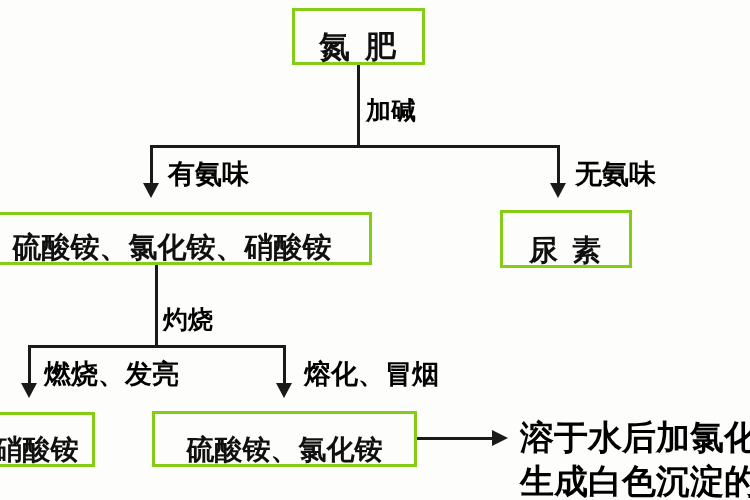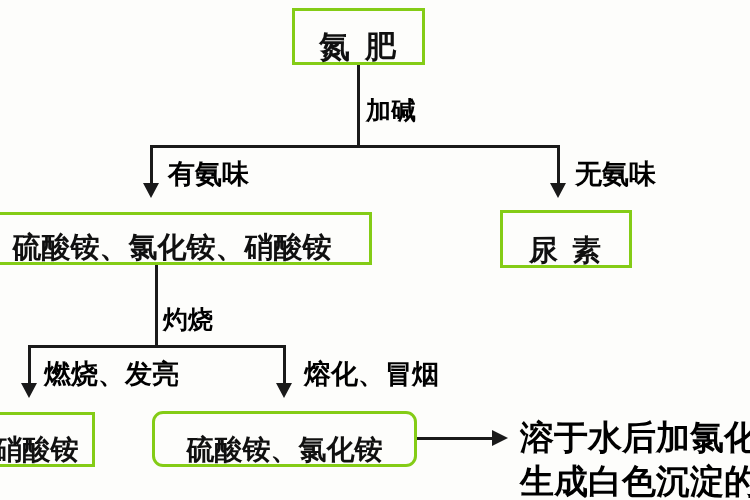--- a/index.html
+++ b/index.html
@@ -117,21 +117,21 @@
   <div class="arrow-down" style="left:276px; top:383px;"></div>
 
   <div class="label" style="left:44px; top:360px; font-size:27px;font-family:Liberation Serif, serif;">燃烧、发亮</div>
 
   <div class="label" style="left:304px; top:360px; font-size:27px;">熔化、冒烟</div>
 
   <div class="box" style="left:-22px; top:412px; width:117px; height:55px; font-size:28px;">
     <span class="box-inner">硝酸铵</span>
   </div>
 
-  <div class="box" style="left:152px; top:411px; width:265px; height:56px; font-size:28px;border-radius:11px;">
+  <div class="box" style="left:152px; top:411px; width:265px; height:56px; font-size:28px;">
     <span class="box-inner">硫酸铵、氯化铵</span>
   </div>
 
   <div class="hline" style="left:417px; top:437px; width:78px;"></div>
   <div class="arrow-right" style="left:492px; top:430px;"></div>
 
   <div class="label two-line" style="left:520px; top:416px; font-size:34px;">
     <div>溶于水后加氯化</div>
     <div>生成白色沉淀的</div>
   </div>

